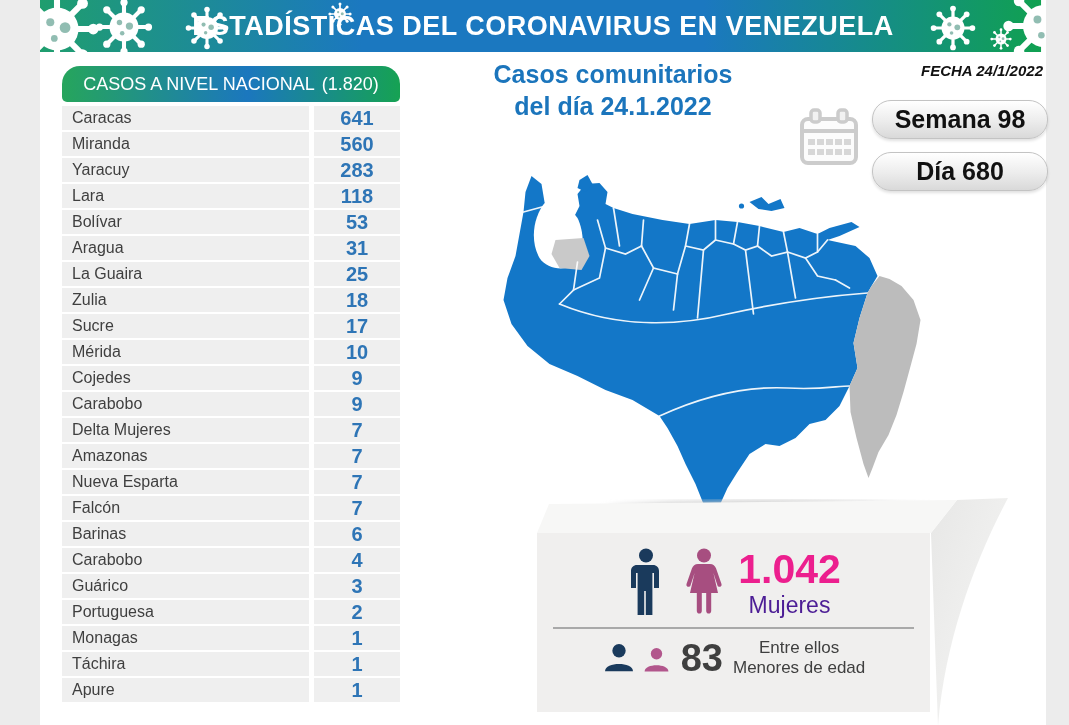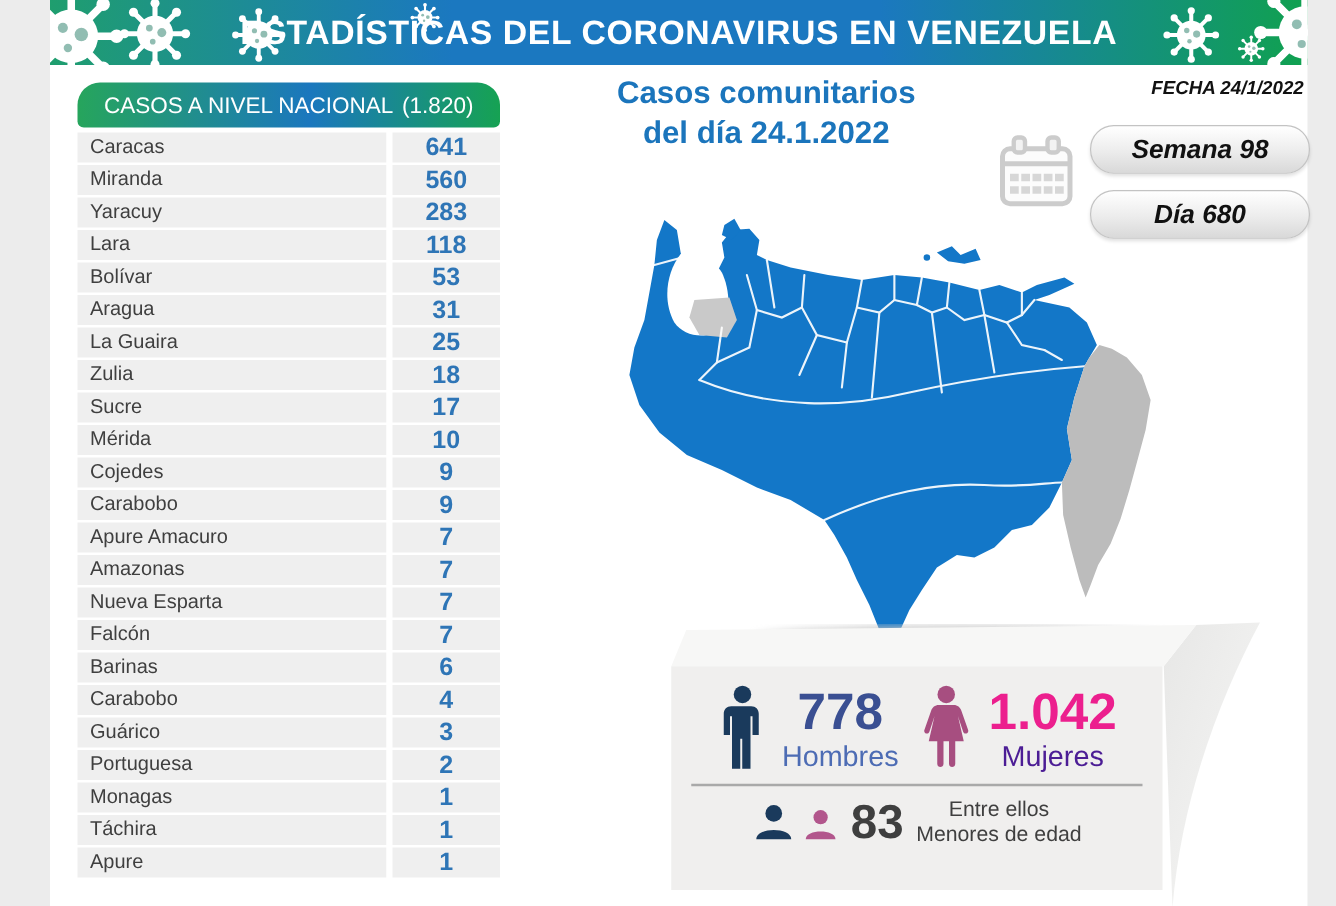--- a/index.html
+++ b/index.html
@@ -32,21 +32,21 @@
   .center-title{position:absolute;left:428px;top:58px;width:370px;text-align:center;
                 color:#1b75bc;font-weight:bold;font-size:25px;line-height:1.28;}
 
   
   .fecha{position:absolute;left:858px;top:62px;width:185px;text-align:right;
          color:#111111;font-size:15px;font-weight:bold;font-style:italic;white-space:nowrap;}
   .cal{position:absolute;left:797px;top:106px;}
   .pill{position:absolute;left:872px;width:174px;height:37px;border:1px solid #c3c3c3;
         border-radius:19px;background:linear-gradient(180deg,#ffffff 0%,#ececec 55%,#d9d9d9 100%);
         box-shadow:0 2px 3px rgba(0,0,0,.12);display:flex;align-items:center;justify-content:center;
-        color:#111;font-size:21px;font-weight:bold;font-style:italic;}
+        color:#111;font-size:25px;font-weight:bold;}
   .pill.semana{top:100px;}
   .pill.dia{top:152px;}
 
   
   .map-svg{position:absolute;left:425px;top:128px;}
 
   
   .decor-svg{position:absolute;left:430px;top:486px;}
   .stats-panel{position:absolute;left:537px;top:533px;width:393px;height:179px;background:#f0efee;}
   .gender-row{display:flex;align-items:flex-start;justify-content:center;gap:16px;padding-top:15px;}
@@ -174,21 +174,21 @@
         </div>
         <div class="trow">
           <div class="tname">Cojedes</div>
           <div class="tval">9</div>
         </div>
         <div class="trow">
           <div class="tname">Carabobo</div>
           <div class="tval">9</div>
         </div>
         <div class="trow">
-          <div class="tname">Apure Amacuro</div>
+          <div class="tname">Delta Mujeres</div>
           <div class="tval">7</div>
         </div>
         <div class="trow">
           <div class="tname">Amazonas</div>
           <div class="tval">7</div>
         </div>
         <div class="trow">
           <div class="tname">Nueva Esparta</div>
           <div class="tval">7</div>
         </div>
@@ -329,24 +329,20 @@
 
   <div class="stats-panel">
     <div class="gender-row">
       <div class="g-group men">
         <svg width="40" height="68" viewBox="0 0 40 68">
           <g fill="#1a3a5c">
             <circle cx="20" cy="7.5" r="7"></circle>
             <path d="M13,17 h14 c3.5,0 6,2.5 6,6 v17 h-5 v-15 h-1.6 v42 h-6.6 v-24 h-1.6 v24 h-6.6 v-42 H10 v15 H5 v-17 c0,-3.5 2.5,-6 6,-6 z"></path>
           </g>
         </svg>
-        <div class="g-text">
-          <div class="g-val">778</div>
-          <div class="g-lbl">Hombres</div>
-        </div>
       </div>
       <div class="g-group women">
         <svg width="44" height="68" viewBox="0 0 44 68">
           <g fill="#a74e80">
             <circle cx="22" cy="7.5" r="7"></circle>
             <path d="M16,16 h12 c3,0 5.2,1.9 6.1,4.6 L39.5,36 c.9,2.7 -3,4.1 -4,1.4 L31.4,25 L36,45 h-6.8 v18 c0,3.4 -5,3.4 -5,0 V45 h-4.4 v18 c0,3.4 -5,3.4 -5,0 V45 H8 L12.6,25 L8.5,37.4 c-1,2.7 -4.9,1.3 -4,-1.4 L9.9,20.6 C10.8,17.9 13,16 16,16 z"></path>
           </g>
         </svg>
         <div class="g-text">
           <div class="g-val">1.042</div>

